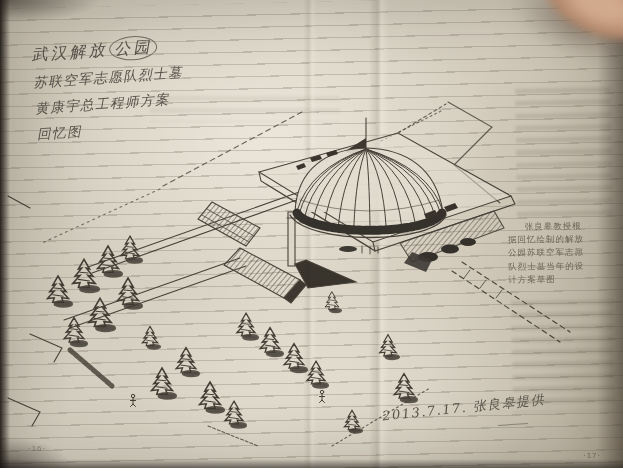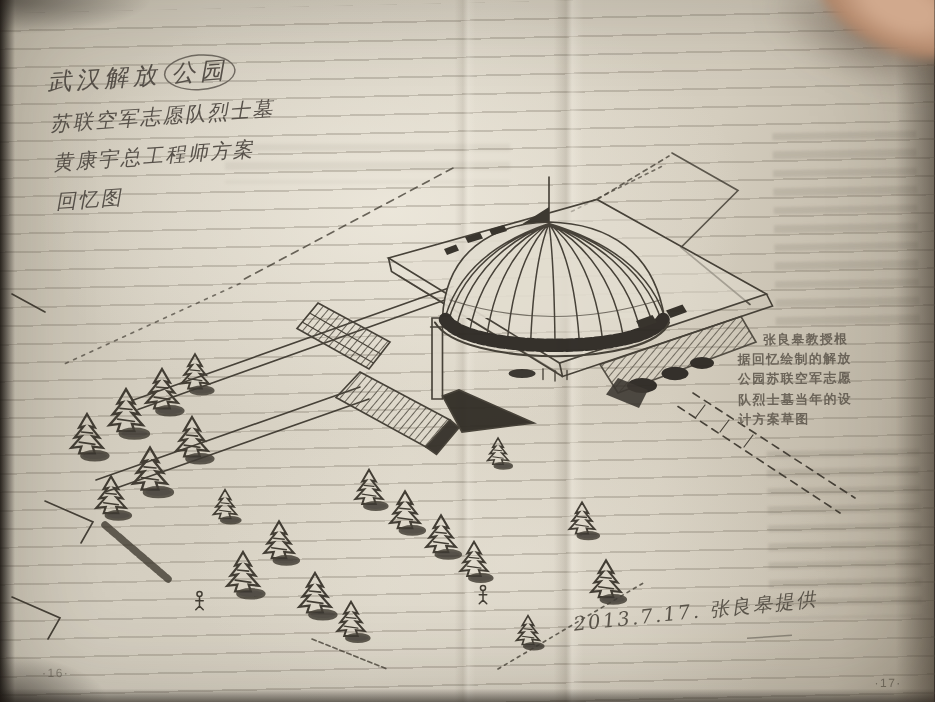--- a/index.html
+++ b/index.html
@@ -42,23 +42,23 @@
     position:absolute;left:34px;top:40px;color:#57514a;
     transform:rotate(-4deg);
     font-family:"DejaVu Serif", serif;font-style:italic;
   }
   .ht-l1{font-size:16px;letter-spacing:3px;}
   .ht-l{font-size:13.5px;letter-spacing:1.5px;margin-top:8px;white-space:nowrap;}
   .circled{border:1px solid rgba(87,81,74,.8);border-radius:50%;padding:1px 4px 2px 4px;margin-left:2px;}
 
   
   .caption{
-    position:absolute;left:492px;top:220px;width:94px;
+    position:absolute;left:508px;top:220px;width:94px;
     font-size:8.5px;line-height:13.2px;letter-spacing:1px;
-    color:#6b6459;transform:rotate(-.6deg);font-weight:bold;
+    color:#6b6459;transform:rotate(-.6deg);
   }
   .cap-line{white-space:nowrap;}
   .indent{padding-left:17px;}
 
   
   .hand-date{
     position:absolute;left:382px;top:399px;
     font-size:13px;letter-spacing:1.5px;color:#5a544a;
     transform:rotate(-6deg);
     font-family:"DejaVu Serif", serif;font-style:italic;white-space:nowrap;

